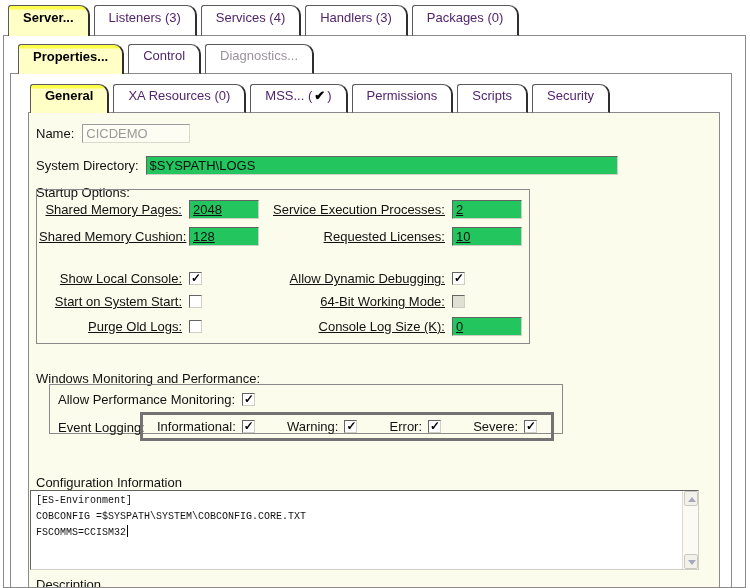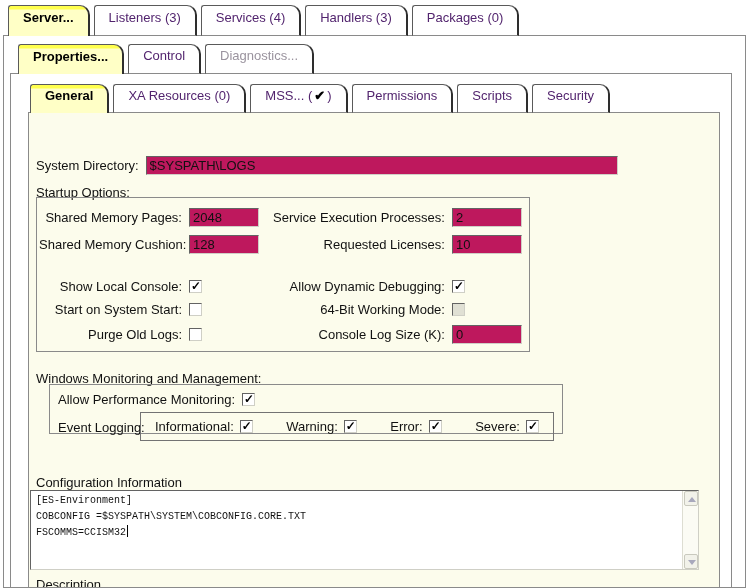--- a/index.html
+++ b/index.html
@@ -27,21 +27,21 @@
   }
   .tab.active {
     background: linear-gradient(180deg,#ffff4d 0,#ffff4d 3px,#ffffc6 4px);
     color:#000; font-weight:bold; border-bottom:none;
   }
   .tab.muted { color:#9a939e; }
   .tab .black { color:#000; font-weight:bold; padding:0 2px; }
   
   .lab { color:#111; }
   .tin {
-    background:#be185d; border:1px solid; border-color:#636363 #cfcfc6 #cfcfc6 #636363;
+    background:#22c55e; border:1px solid; border-color:#636363 #cfcfc6 #cfcfc6 #636363;
     height:19px; padding:1px 3px; font:13px "Liberation Sans", sans-serif; color:#111;
   }
   .tin.dis { color:#9a9a9a; border-color:#9a9a9a #d9d9d0 #d9d9d0 #9a9a9a; background:#fdfdf3; }
   .cb {
     position:relative; display:inline-block; width:13px; height:13px;
     background:#fff; border:1px solid; border-color:#636363 #cfcfc6 #cfcfc6 #636363;
     vertical-align:middle; cursor:pointer;
   }
   .cb.on::before {
     content:"\2713"; position:absolute; left:1px; top:-2px;
@@ -53,21 +53,21 @@
   
   .sgrid {
     display:grid; grid-template-columns: 150px 84px 1fr 82px;
     row-gap:8px; align-items:center; padding:10px 10px 10px 2px;
   }
   .rlab { text-align:right; padding-right:7px; white-space:nowrap; }
   .sp { grid-column:1/5; height:9px; }
   .w68 { width:70px; } .w105 { width:108px; } .w470 { width:472px; }
   
   .ebox { position:absolute; left:90px; top:27px; width:414px; height:29px;
-    border:1px solid #737373; display:flex; align-items:center;
+    border:3px solid #737373; display:flex; align-items:center;
     justify-content:space-between; padding:0 14px; }
   .epair { display:flex; align-items:center; gap:6px; }
   
   .ta {
     position:absolute; left:1px; top:377px; width:669px; height:80px;
     background:#fff; border:1px solid; border-color:#636363 #cfcfc6 #cfcfc6 #636363;
     font-family:"Liberation Mono", monospace; font-size:10px; line-height:16px;
     padding:2px 20px 2px 5px; overflow:hidden; cursor:text;
   }
   .caret { display:inline-block; width:1px; height:12px; background:#000; margin-left:1px; vertical-align:-2px; }
@@ -83,29 +83,33 @@
 </head>
 <body>
 
 <div id="screen">
 
   <div class="panel" id="panel1"></div>
   <div class="panel" id="panel2"></div>
 
   <div class="panel" id="panel3">
 
+    <div class="frow" style="left:7px; top:11px; gap:8px;">
+      <span class="lab">Name:</span>
+      <input class="tin dis w105" disabled="" value="CICDEMO" style="">
+    </div>
 
     <div class="frow" style="left:7px; top:43px; gap:7px;">
       <span class="lab">System Directory:</span>
       <input class="tin w470" value="$SYSPATH\LOGS" style="">
     </div>
 
     <div class="frow lab" style="left:7px; top:72px;">Startup Options:</div>
 
-    <div class="gbox sgrid" style="left:7px; top:84px; width:494px; height:155px;">
+    <div class="gbox sgrid" style="left:7px; top:76px; width:494px; height:155px;text-decoration:underline;">
       <span class="rlab">Shared Memory Pages:</span>
       <input class="tin w68" value="2048" style="">
       <span class="rlab">Service Execution Processes:</span>
       <input class="tin w68" value="2" style="">
 
       <span class="rlab">Shared Memory Cushion:</span>
       <input class="tin w68" value="128" style="">
       <span class="rlab">Requested Licenses:</span>
       <input class="tin w68" value="10" style="">
 
@@ -120,21 +124,21 @@
       <span class="cb"></span>
       <span class="rlab">64-Bit Working Mode:</span>
       <span class="cb dis"></span>
 
       <span class="rlab">Purge Old Logs:</span>
       <span class="cb"></span>
       <span class="rlab">Console Log Size (K):</span>
       <input class="tin w68" value="0" style="">
     </div>
 
-    <div class="frow lab" style="left:7px; top:258px;">Windows Monitoring and Management:</div>
+    <div class="frow lab" style="left:7px; top:258px;">Windows Monitoring and Performance:</div>
 
     <div class="gbox" style="left:20px; top:271px; width:514px; height:50px;">
       <div class="frow" style="left:8px; top:7px; gap:7px;">
         <span class="lab">Allow Performance Monitoring:</span>
         <span class="cb on"></span>
       </div>
       <div class="frow lab" style="left:8px; top:35px;">Event Logging:</div>
       <div class="ebox">
         <span class="epair">
           <span class="lab">Informational:</span>

